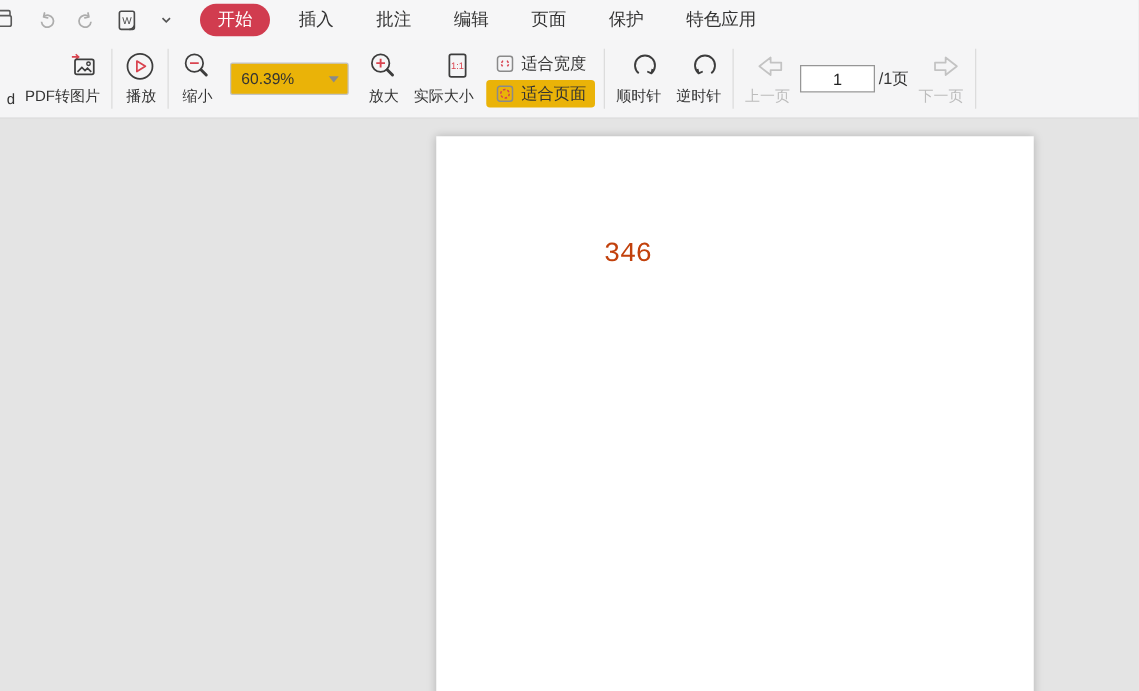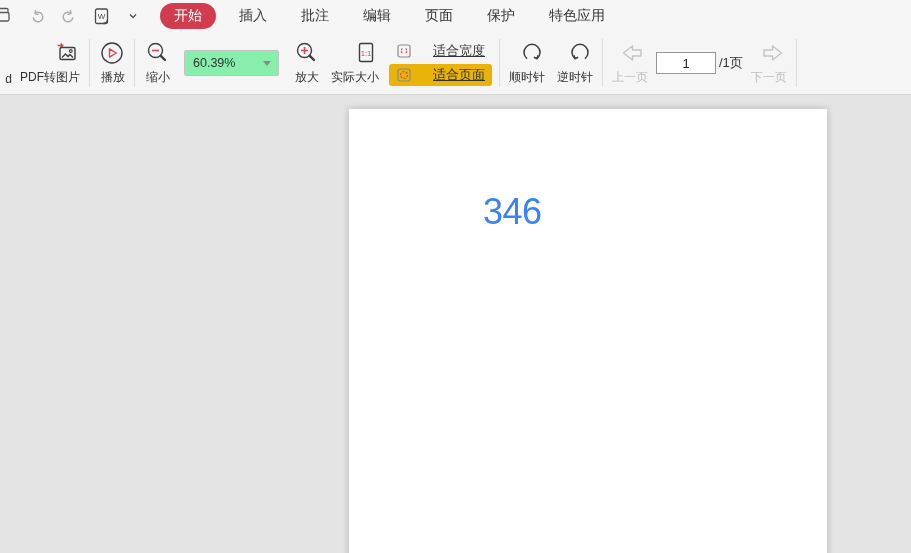--- a/index.html
+++ b/index.html
@@ -17,42 +17,42 @@
   
   .toolbar { height:63px; background:#f5f5f6; border-bottom:1px solid #d8d8d8;
     display:flex; align-items:stretch; }
   .tb-item { display:flex; flex-direction:column; align-items:flex-end; justify-content:flex-end;
     padding:5px 6px 8px 6px; cursor:pointer; }
   .tb-item .lbl { font-size:12px; color:#333; margin-top:3px; white-space:nowrap; }
   .tb-item.disabled .lbl { color:#bcbcbc; }
   .tb-sep { width:1px; background:#dcdcdc; margin:7px 3px; }
   .partial { width:14px; overflow:hidden; padding-left:0; padding-right:2px; }
 
-  .combo { align-self:center; width:95px; height:26px; background:#86efac; border:1px solid #c3c3c3;
+  .combo { align-self:center; width:95px; height:26px; background:#eab308; border:1px solid #c3c3c3;
     border-radius:2px; display:flex; align-items:center; margin:0 8px; cursor:pointer; }
   .combo .val { flex:1; font-size:12.5px; color:#333; padding-left:8px; }
   .combo .caret { width:0; height:0; border-left:4px solid transparent; border-right:4px solid transparent;
     border-top:5px solid #8a8a8a; margin-right:7px; }
 
   .fit-group { display:flex; flex-direction:column; justify-content:center; gap:2px; padding:0 4px; }
-  .fit-row { display:flex; align-items:center; gap:21px; font-size:13px; color:#333;
-    padding:2px 7px; border-radius:3px; white-space:nowrap; cursor:pointer;text-decoration:underline; }
+  .fit-row { display:flex; align-items:center; gap:5px; font-size:13px; color:#333;
+    padding:2px 7px; border-radius:3px; white-space:nowrap; cursor:pointer; }
   .fit-row.active { background:#eab308; }
 
   .page-group { display:flex; align-items:center; align-self:center; gap:3px; padding:0 2px; }
   .page-input { width:60px; height:22px; border:1px solid #969696; background:#fff; text-align:center;
     font-size:13px; color:#222; font-family:inherit; }
   .page-total { font-size:13px; color:#333; white-space:nowrap; }
 
   
   .doc-area { position:relative; height:458px; background:#e4e4e4; overflow:hidden; }
   .page { position:absolute; left:349px; top:14px; width:478px; height:560px; background:#ffffff;
     box-shadow:0 0 7px rgba(0,0,0,0.22); }
-  .page-number { position:absolute; left:134px; top:82px; font-family:Liberation Sans, sans-serif;
-    font-size:36px; letter-spacing:-0.5px; color:#3b82f6; }
+  .page-number { position:absolute; left:134px; top:82px; font-family:Liberation Mono, monospace;
+    font-size:22px; letter-spacing:-0.5px; color:#c2410c; }
 
   svg { display:block; }
 </style>
 </head>
 <body>
 
 <div class="menubar">
   <div class="mb-icons">
     <span class="mb-icon">
       <svg width="20" height="20" viewBox="0 0 20 20" fill="none">

